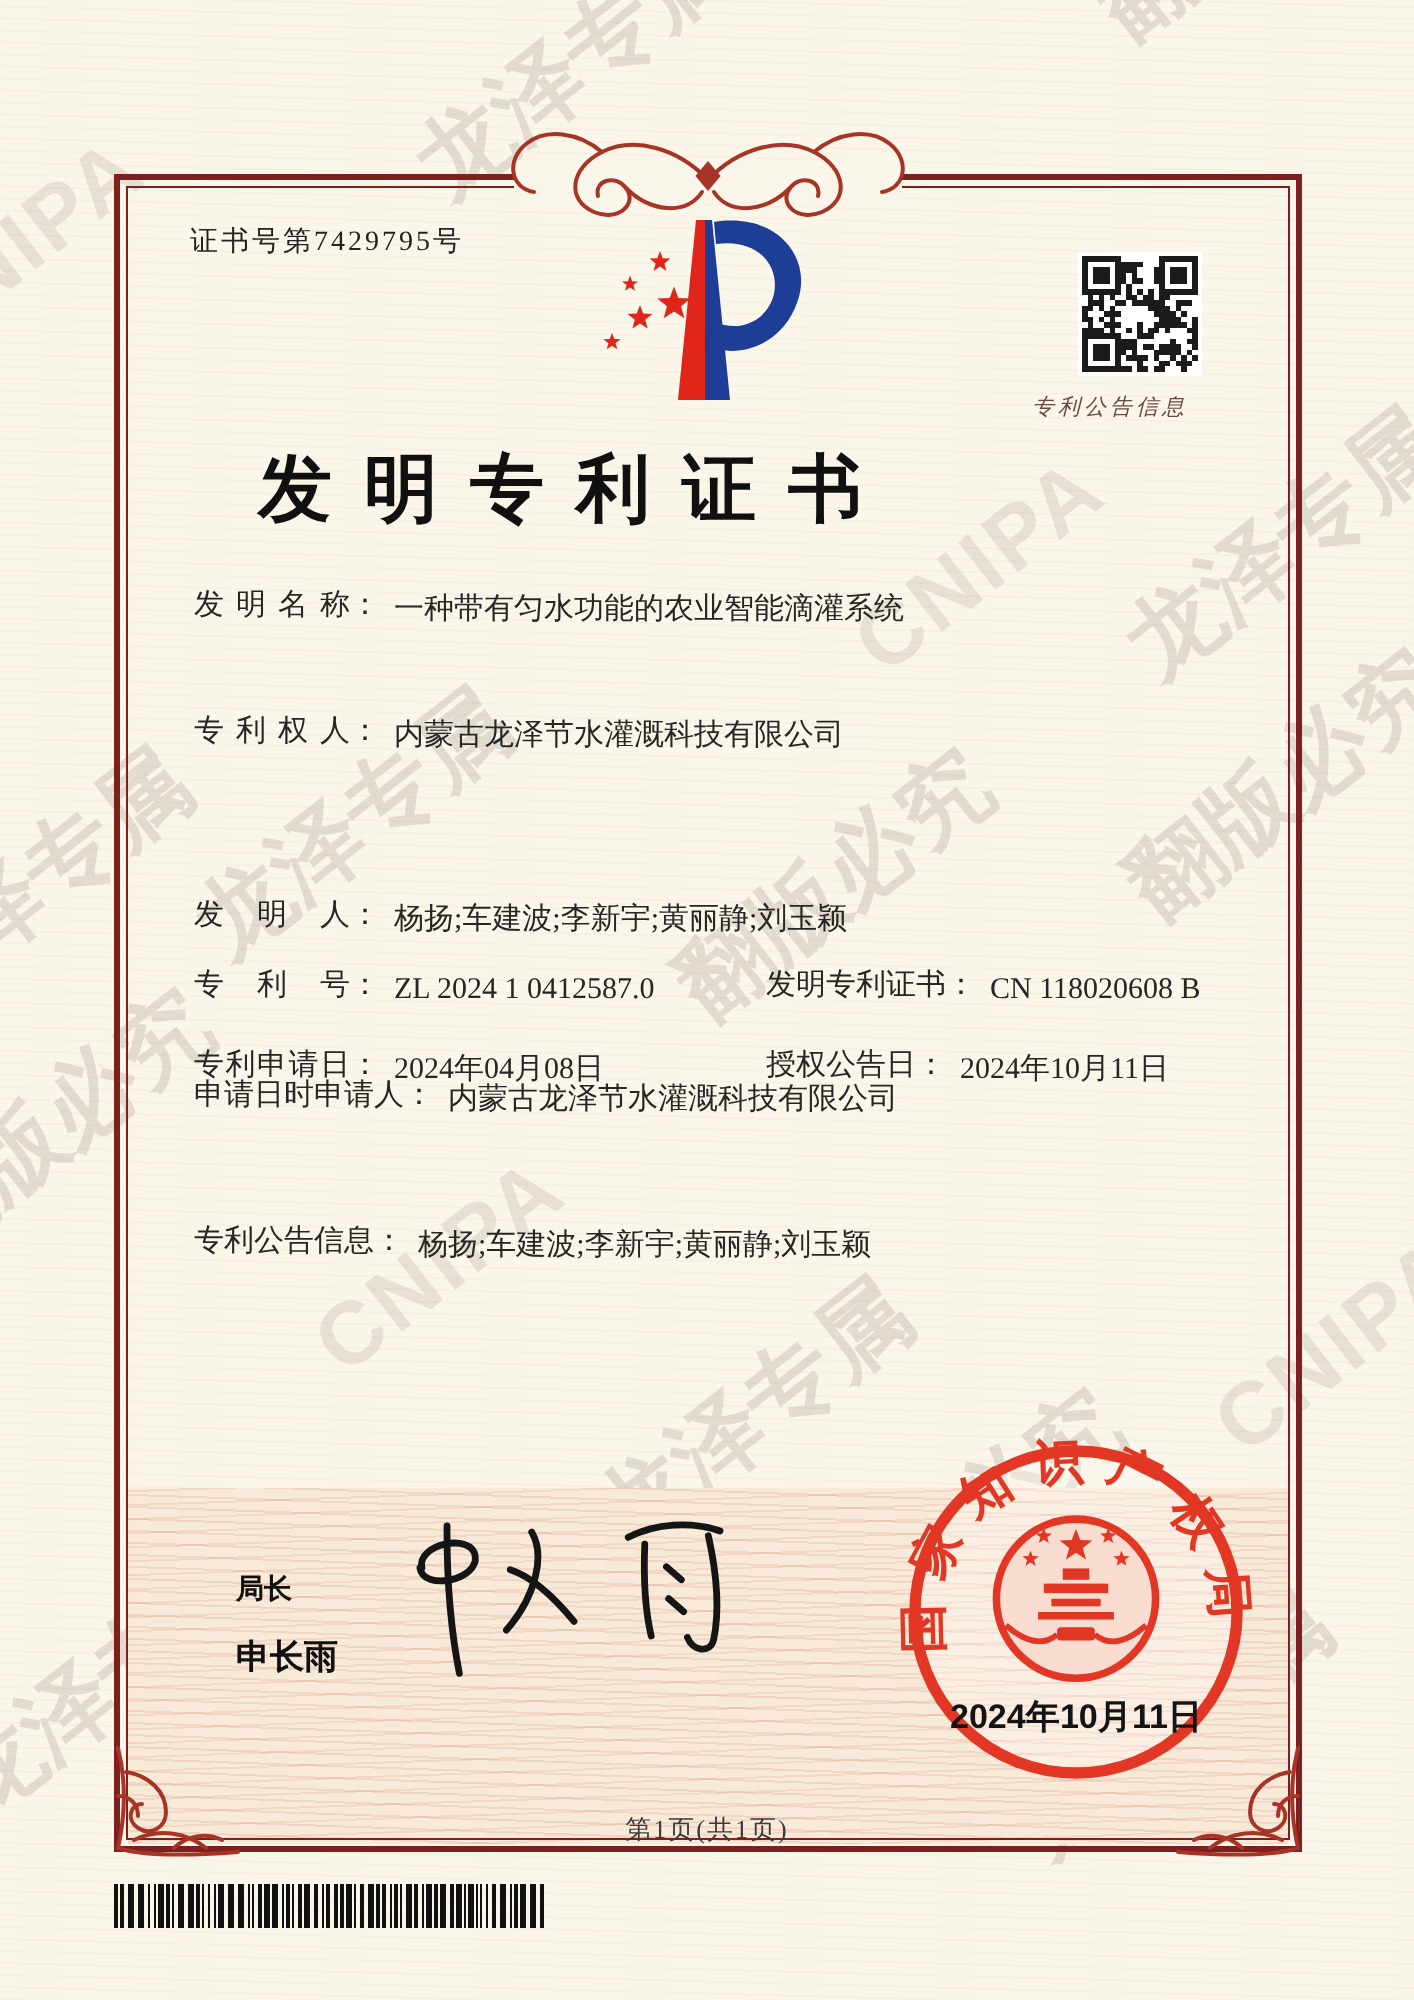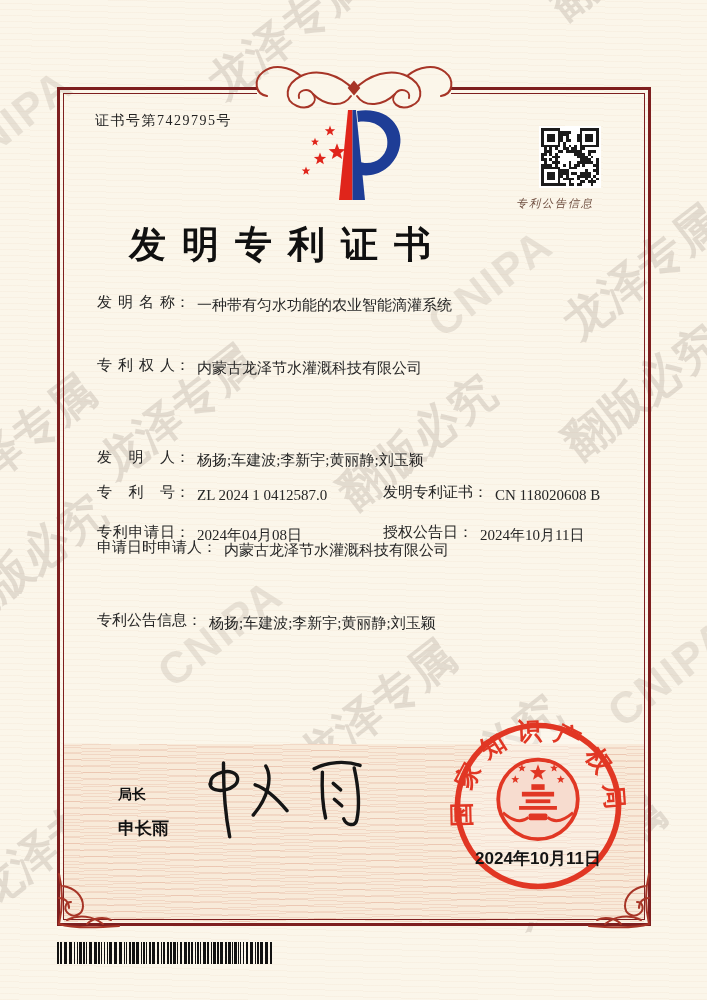--- a/index.html
+++ b/index.html
@@ -463,20 +463,21 @@
           <rect x="82" y="88" width="26" height="4"></rect>
           <rect x="75" y="95" width="40" height="4"></rect>
           <rect x="85" y="103" width="20" height="7" rx="2"></rect>
         </g>
         <path d="M58,102 Q74,116 85,107" fill="none" stroke="var(--seal-red)" stroke-width="3"></path>
         <path d="M132,102 Q116,116 105,107" fill="none" stroke="var(--seal-red)" stroke-width="3"></path>
       </g>
       <text x="95" y="156" text-anchor="middle" font-size="18" font-weight="bold" fill="#141414">2024年10月11日</text>
     </svg>
 
+    <div class="footer">第1页(共1页)</div>
 
     <svg class="barcode" id="barcode-svg" viewBox="0 0 215 22" preserveAspectRatio="none">
         <rect x="0" y="0" width="2" height="22" fill="#111"></rect>
         <rect x="3" y="0" width="2" height="22" fill="#111"></rect>
         <rect x="7" y="0" width="3" height="22" fill="#111"></rect>
         <rect x="12" y="0" width="3" height="22" fill="#111"></rect>
         <rect x="17" y="0" width="1" height="22" fill="#111"></rect>
         <rect x="20" y="0" width="1" height="22" fill="#111"></rect>
         <rect x="22" y="0" width="3" height="22" fill="#111"></rect>
         <rect x="26" y="0" width="2" height="22" fill="#111"></rect>

